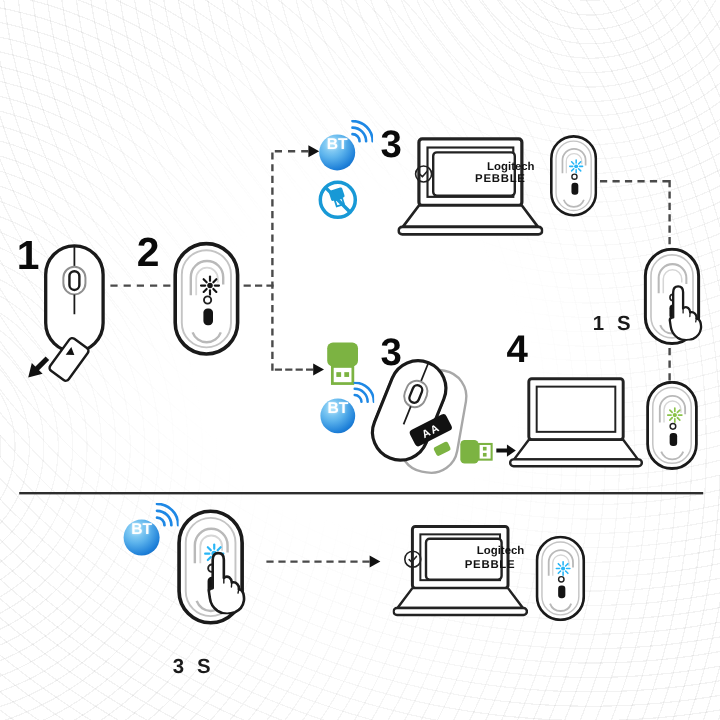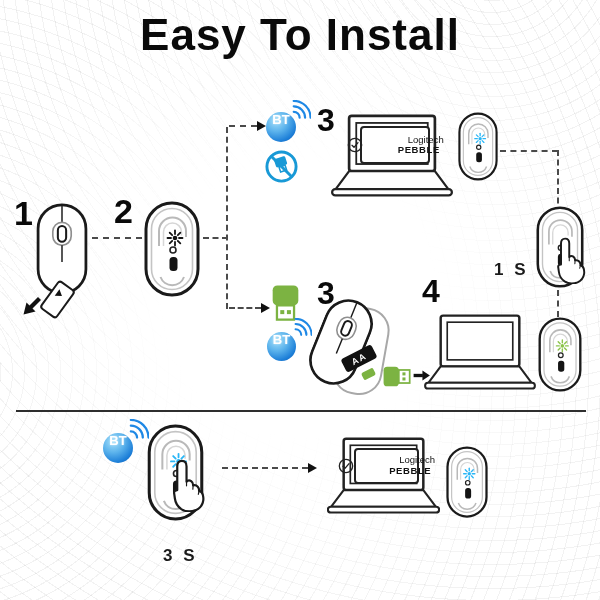--- a/index.html
+++ b/index.html
@@ -29,21 +29,21 @@
   }
   .waves{position:absolute;color:var(--signal-blue,#1e88e5);}
   .laptop{position:absolute;}
   .laptop > svg{position:absolute;left:0;top:0;width:100%;height:100%;}
   .brand{
     position:absolute;left:24%;top:14%;width:54%;height:41%;
     border:2px solid #222;border-radius:4px;background:#fff;
     display:flex;align-items:center;justify-content:center;gap:3px;
   }
   .brand .bl{display:flex;flex-direction:column;line-height:1.1;}
-  .brand .l1{font-size:9.5px;font-weight:400;color:#111;padding-left:42px;}
+  .brand .l1{font-size:9.5px;font-weight:700;color:#111;padding-left:42px;}
   .brand .l2{font-size:9.5px;font-weight:700;letter-spacing:.6px;color:#111;margin-left:32px;}
   .divider{position:absolute;height:0;border-top:2.5px solid #2e2e2e;}
   .dongle1{
     position:absolute;width:17px;height:31px;background:#fff;border:2.4px solid #1a1a1a;
     border-radius:4px;transform:rotate(36deg);
   }
   .dongle1 .tri{
     position:absolute;left:4px;top:6px;width:0;height:0;
     border-top:4px solid transparent;border-bottom:4px solid transparent;border-left:6px solid #111;
   }
@@ -128,21 +128,20 @@
     </symbol>
     <symbol id="sym-check-circle" viewBox="0 0 24 24">
       <circle cx="12" cy="12" r="10" fill="none" stroke="#222" stroke-width="2"></circle>
       <path d="M7.5 12.5 L10.5 15.5 L16.5 8.5" fill="none" stroke="#222" stroke-width="2" stroke-linecap="round" stroke-linejoin="round"></path>
     </symbol>
   </defs>
 </svg>
 
 <div class="stage">
 
-  <h1 class="title">Easy To Install</h1>
 
   <span class="step-num" style="left:14px;top:196px;">1</span>
   <svg class="abs" style="left:36px;top:203px;width:52px;height:92px;">
       <use href="#sym-mouse-top"></use>
     </svg>
   <div class="dongle1" style="left:47px;top:282px;">
       <span class="tri"></span>
     </div>
   <svg class="abs" style="left:21px;top:295px;width:22px;height:22px;">
       <use href="#sym-arrow-downleft"></use>
@@ -250,21 +249,21 @@
   <svg class="waves" style="left:128px;top:419px;width:21px;height:21px;">
       <use href="#sym-waves"></use>
     </svg>
 
   <svg class="abs" style="left:147px;top:424px;width:57px;height:97px;color:var(--indicator-blue,#29b6f6);">
       <use href="#sym-mouse-bottom"></use>
     </svg>
   <svg class="abs" style="left:160px;top:458px;width:48px;height:54px;">
       <use href="#sym-hand"></use>
     </svg>
-  <span class="hold" style="left:163px;top:514px;">3 S</span>
+  <span class="hold" style="left:144px;top:514px;">3 S</span>
 
   <div class="dash-h" style="left:222px;top:467px;width:86px;"></div>
   <div class="arr-r" style="left:308px;top:463px;"></div>
 
   <div class="laptop" style="left:327px;top:437px;width:113px;height:78px;">
     <svg>
         <use href="#sym-laptop"></use>
       </svg>
     <div class="brand">
       <svg style="width:16px;height:16px;flex:none;">

